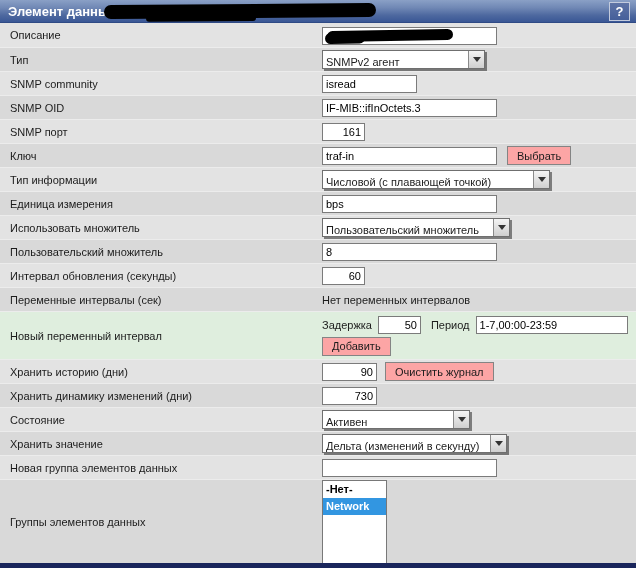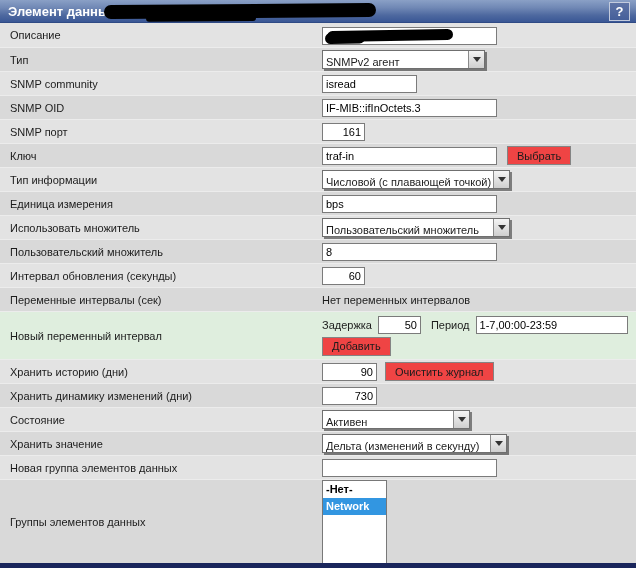--- a/index.html
+++ b/index.html
@@ -55,40 +55,40 @@
 
   
   input[type=text] {
     height:18px; border:1px solid #7b7b7b; background:#fff;
     font-family:"Liberation Sans", sans-serif; font-size:11px; padding:1px 3px; color:#000;
   }
   input.num { text-align:right; }
   .w215{width:175px} .w95{width:95px} .w43{width:43px} .w55{width:55px} .w152{width:152px}
 
   .btn {
-    height:19px; background:#ef4444; border:1px solid #848484;
+    height:19px; background:#fca5a5; border:1px solid #848484;
     font-family:"Liberation Sans", sans-serif; font-size:11px; color:#1c1c1c;
     padding:0 9px; cursor:pointer;
   }
 
   .sel {
     height:19px; background:#fff; border:1px solid #6f6f6f;
     display:inline-flex; align-items:flex-end; cursor:pointer;
     box-shadow:2px 2px 0 rgba(0,0,0,0.45);
   }
   .sel .sel-text { flex:1 1 auto; font-size:11px; padding:0 3px; white-space:nowrap; overflow:hidden; }
   .sel .arrow {
     flex:0 0 16px; height:100%; background:linear-gradient(#f4f4f4,#cfcfcf);
     border-left:1px solid #8a8a8a; display:flex; align-items:center; justify-content:center;
   }
   .sel .arrow::after {
     content:""; width:0; height:0;
     border-left:4px solid transparent; border-right:4px solid transparent; border-top:5px solid #333;
   }
-  .sel-type{width:163px} .sel-info{width:188px} .sel-mult{width:188px}
+  .sel-type{width:163px} .sel-info{width:228px} .sel-mult{width:188px}
   .sel-status{width:148px} .sel-store{width:185px}
 
   .input-wrap { position:relative; display:inline-block; }
   .desc-redaction {
     position:absolute; left:5px; top:4px; width:126px; height:11px;
     background:#000; border-radius:6px; transform:rotate(-1deg);
   }
   .desc-redaction::before {
     content:""; position:absolute; left:-2px; top:2px; width:40px; height:11px;
     background:#000; border-radius:6px;

